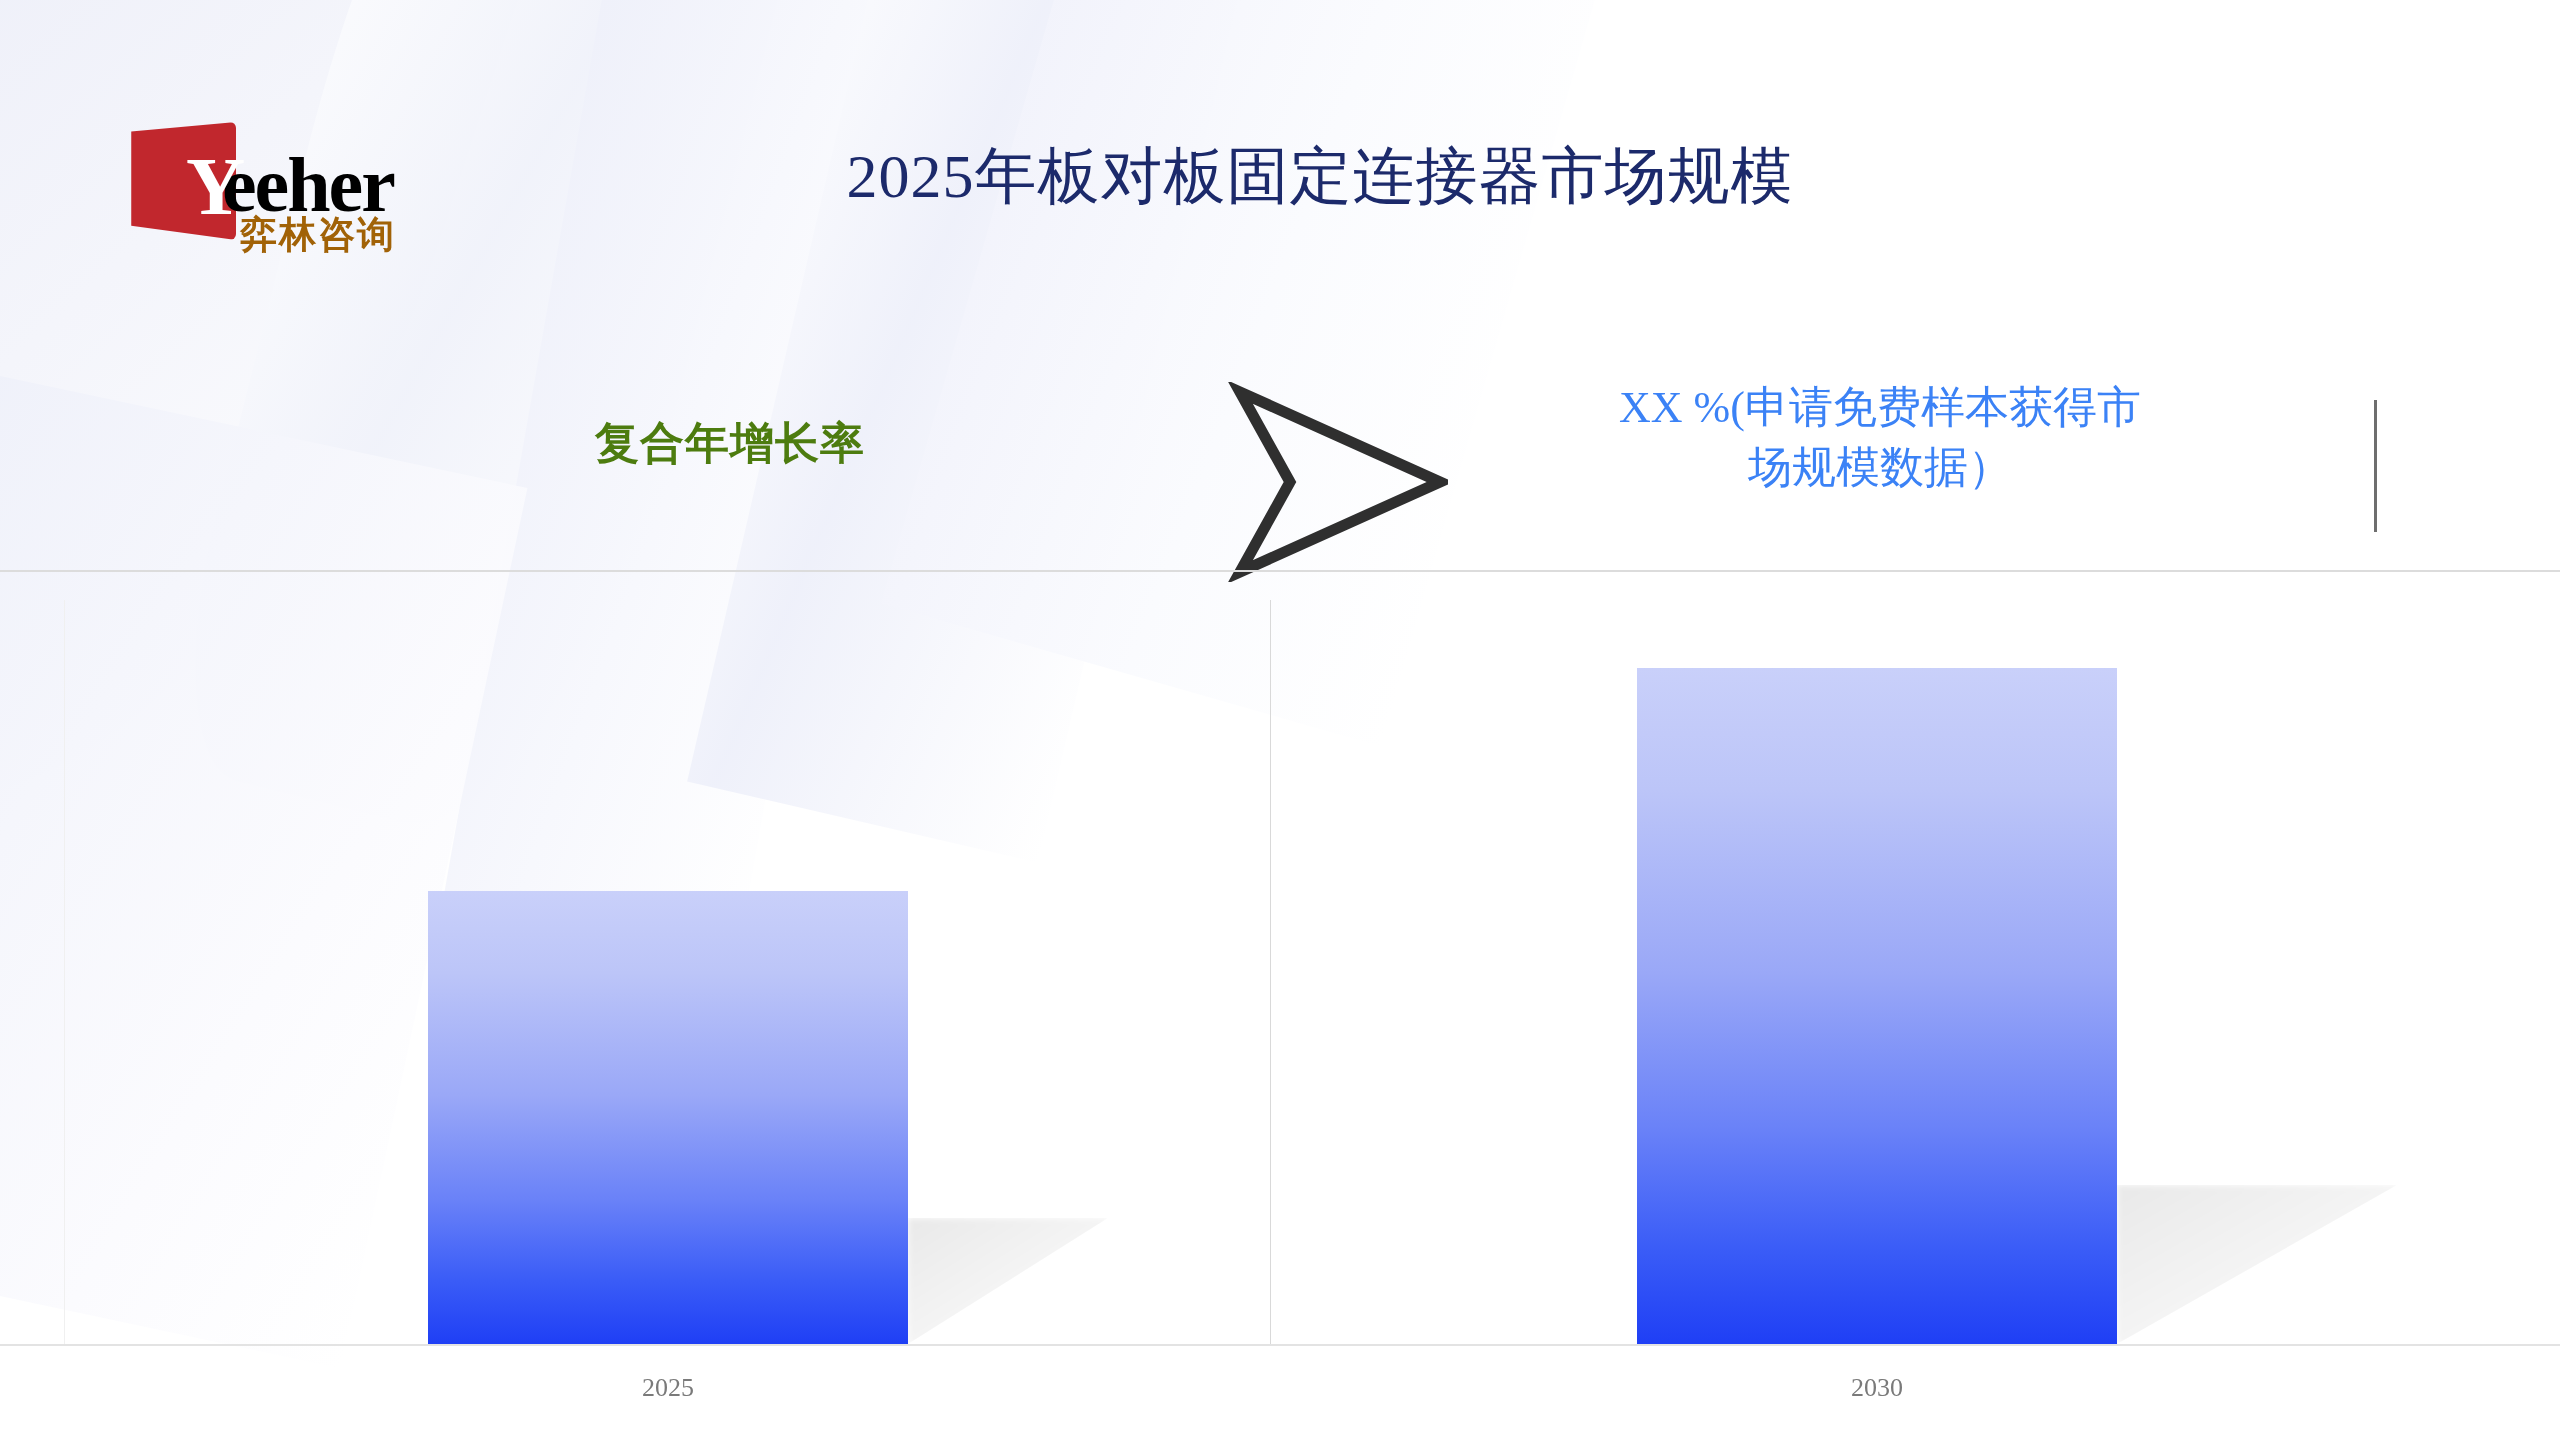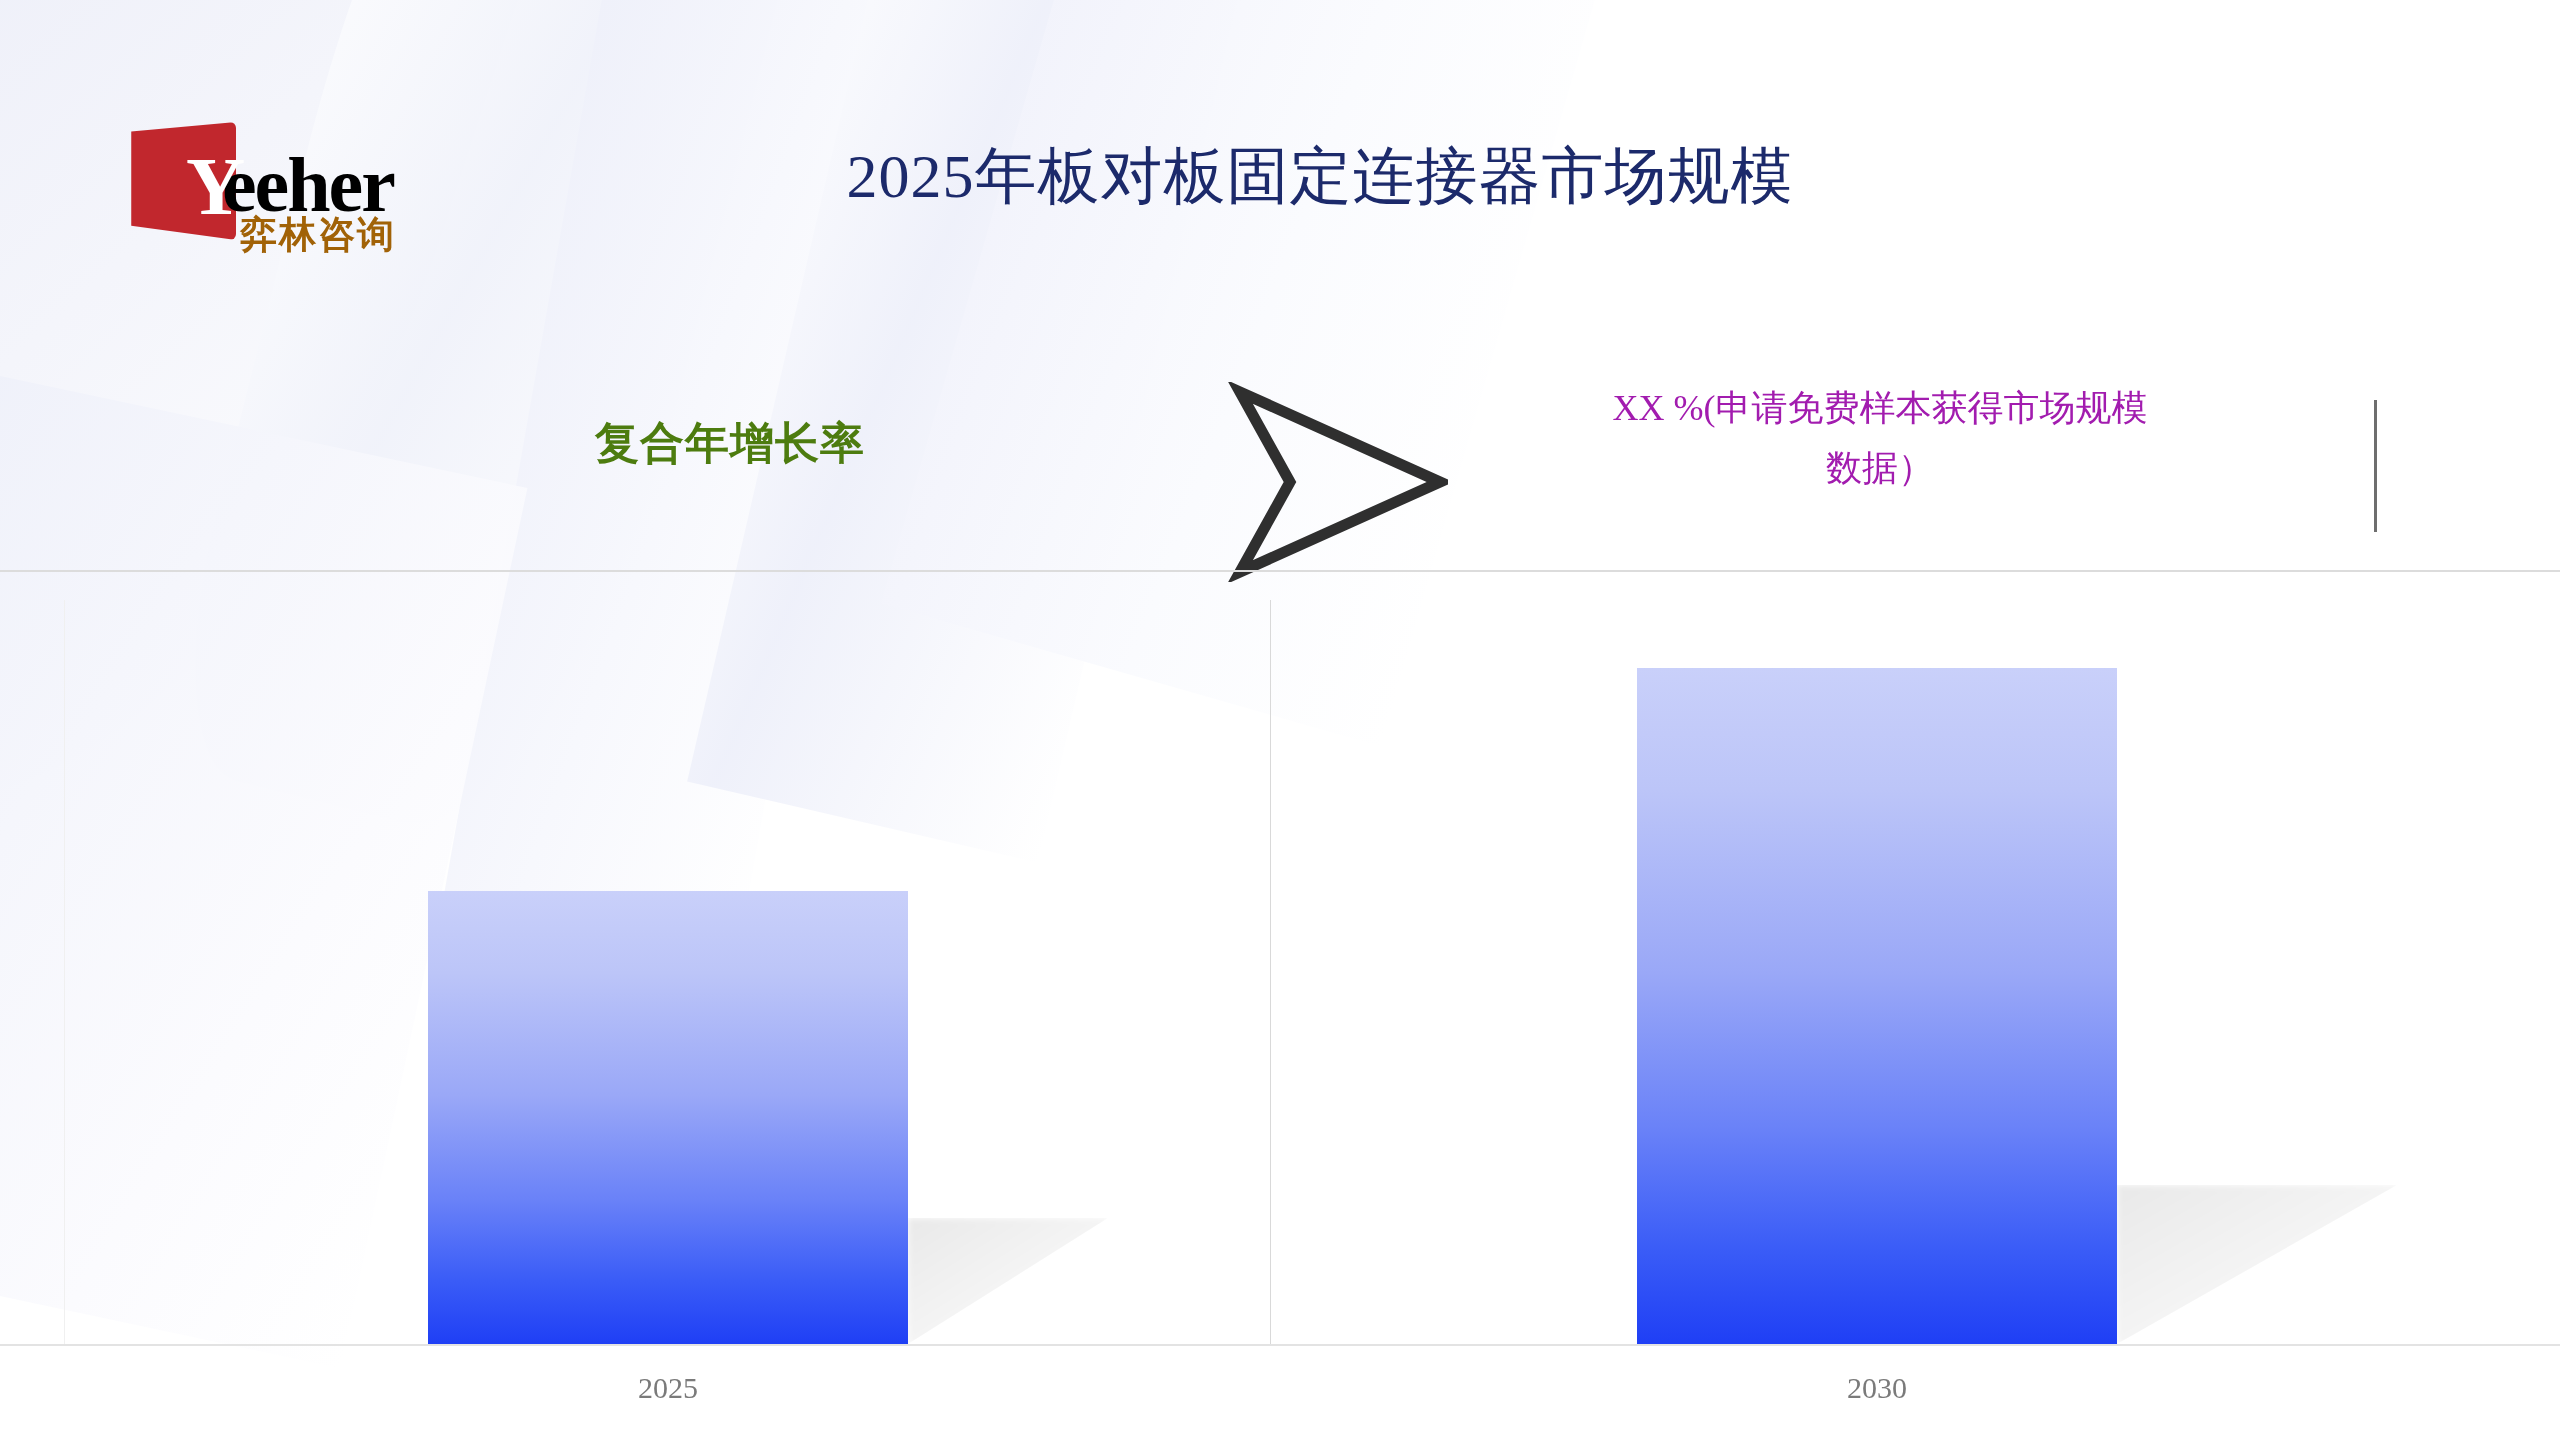--- a/index.html
+++ b/index.html
@@ -164,23 +164,23 @@
 
   
   .right-value {
     position: absolute;
     left: 1600px;
     top: 378px;
     width: 560px;
     text-align: center;
     font-family: "Liberation Serif", "DejaVu Serif", serif;
     font-weight: 400;
-    font-size: 36px;
+    font-size: 44px;
     line-height: 60px;
-    color: #a21caf;
+    color: #3b82f6;
   }
   .right-rule {
     position: absolute;
     left: 2374px;
     top: 400px;
     width: 3px;
     height: 132px;
     background: #6e6e6e;
   }
 
@@ -234,21 +234,21 @@
     font-weight: 700;
     font-size: 29px;
     line-height: 40px;
     color: #111111;
   }
   .tick-label {
     position: absolute;
     text-align: center;
     font-family: "Liberation Serif", "DejaVu Serif", serif;
     font-weight: 400;
-    font-size: 30px;
+    font-size: 26px;
     line-height: 32px;
     color: #7a7a7a;
   }
 
   
   #bar-2025        { left: 428px;  top: 891px;  width: 480px; height: 453px; }
   #bar-2030        { left: 1637px; top: 668px;  width: 480px; height: 676px; }
   #shadow-2025     { left: 908px;  top: 1218px; width: 200px; height: 126px;
                      clip-path: polygon(0 0, 100% 0, 0 100%); }
   #shadow-2030     { left: 2117px; top: 1185px; width: 280px; height: 159px;

